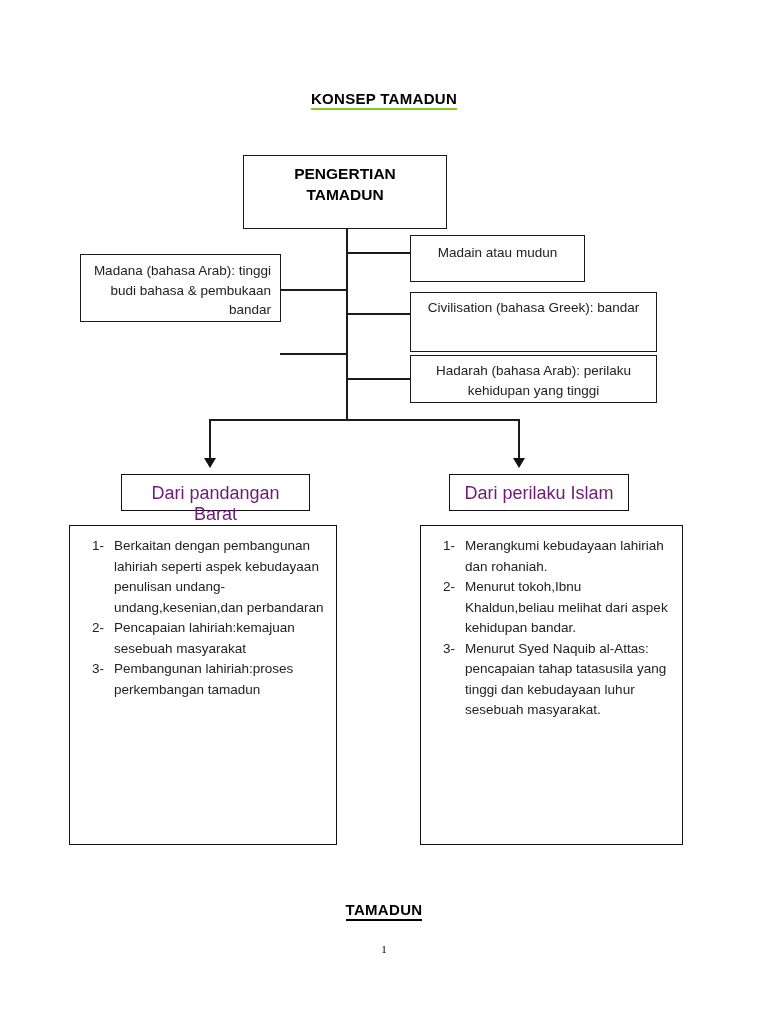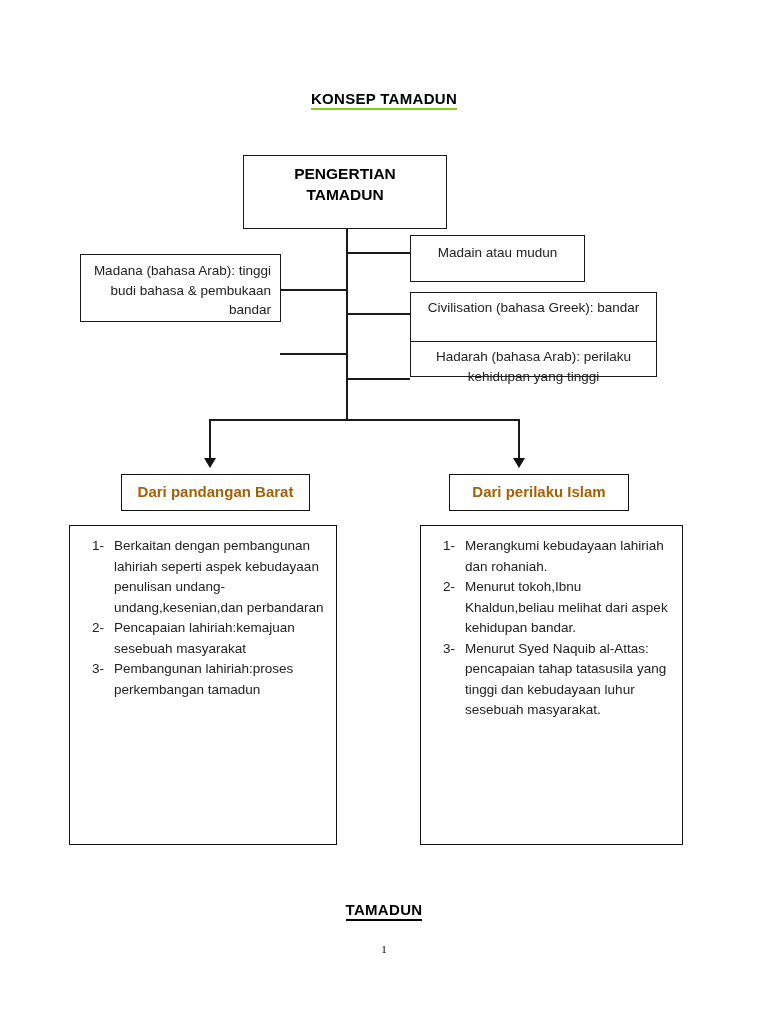--- a/index.html
+++ b/index.html
@@ -118,36 +118,36 @@
   #box-madain .inner { padding: 7px 8px; }
   #box-civilisation {
     left: 410px;
     top: 292px;
     width: 247px;
     height: 60px;
   }
   #box-civilisation .inner { padding: 5px 8px; }
   #box-hadarah {
     left: 410px;
-    top: 341px;
+    top: 355px;
     width: 247px;
-    height: 36px;
+    height: 48px;
   }
   #box-hadarah .inner { padding: 5px 8px; }
 
   
   .view-head {
     position: absolute;
     box-sizing: border-box;
     border: 1.6px solid #111;
     background: #fff;
-    font-size: 15px;
-    font-weight: bold;
-    text-align: center;
-    color: #a16207;
+    font-size: 18px;
+    font-weight: normal;
+    text-align: center;
+    color: #701a75;
   }
   .view-head .inner { padding: 8px 12px; }
   #head-barat {
     left: 121px;
     top: 474px;
     width: 189px;
     height: 37px;
   }
   #head-islam {
     left: 449px;

